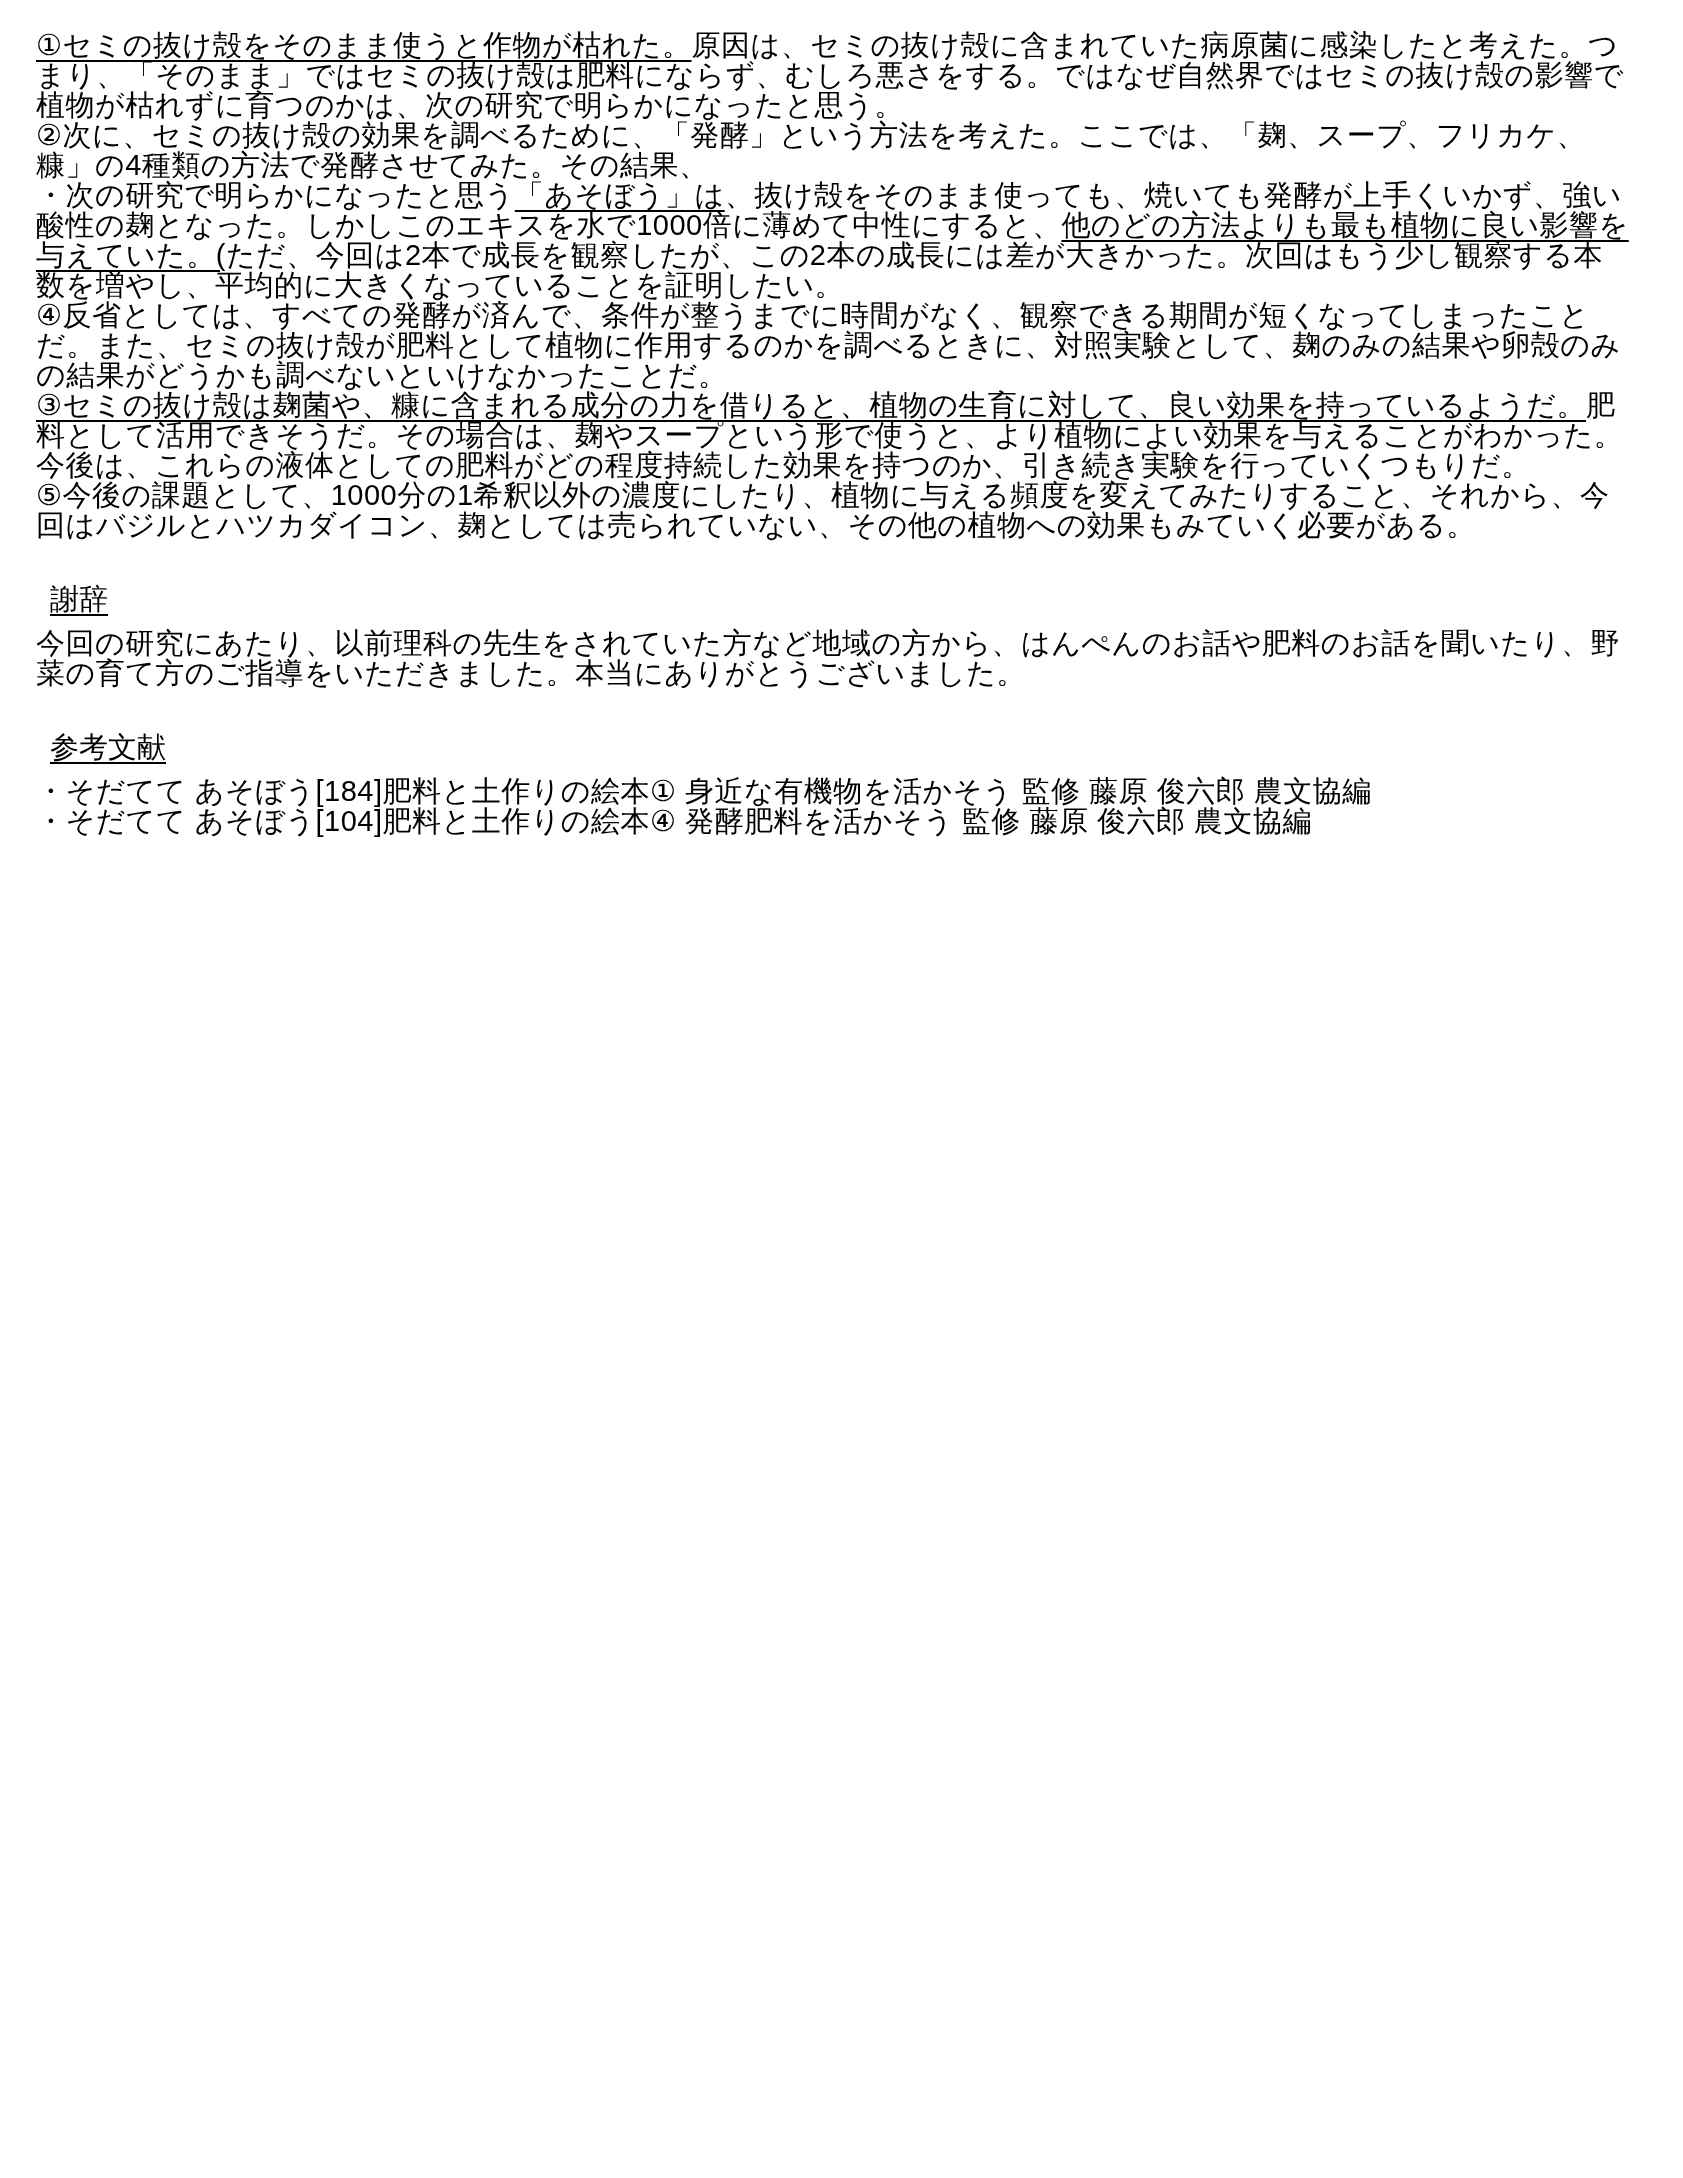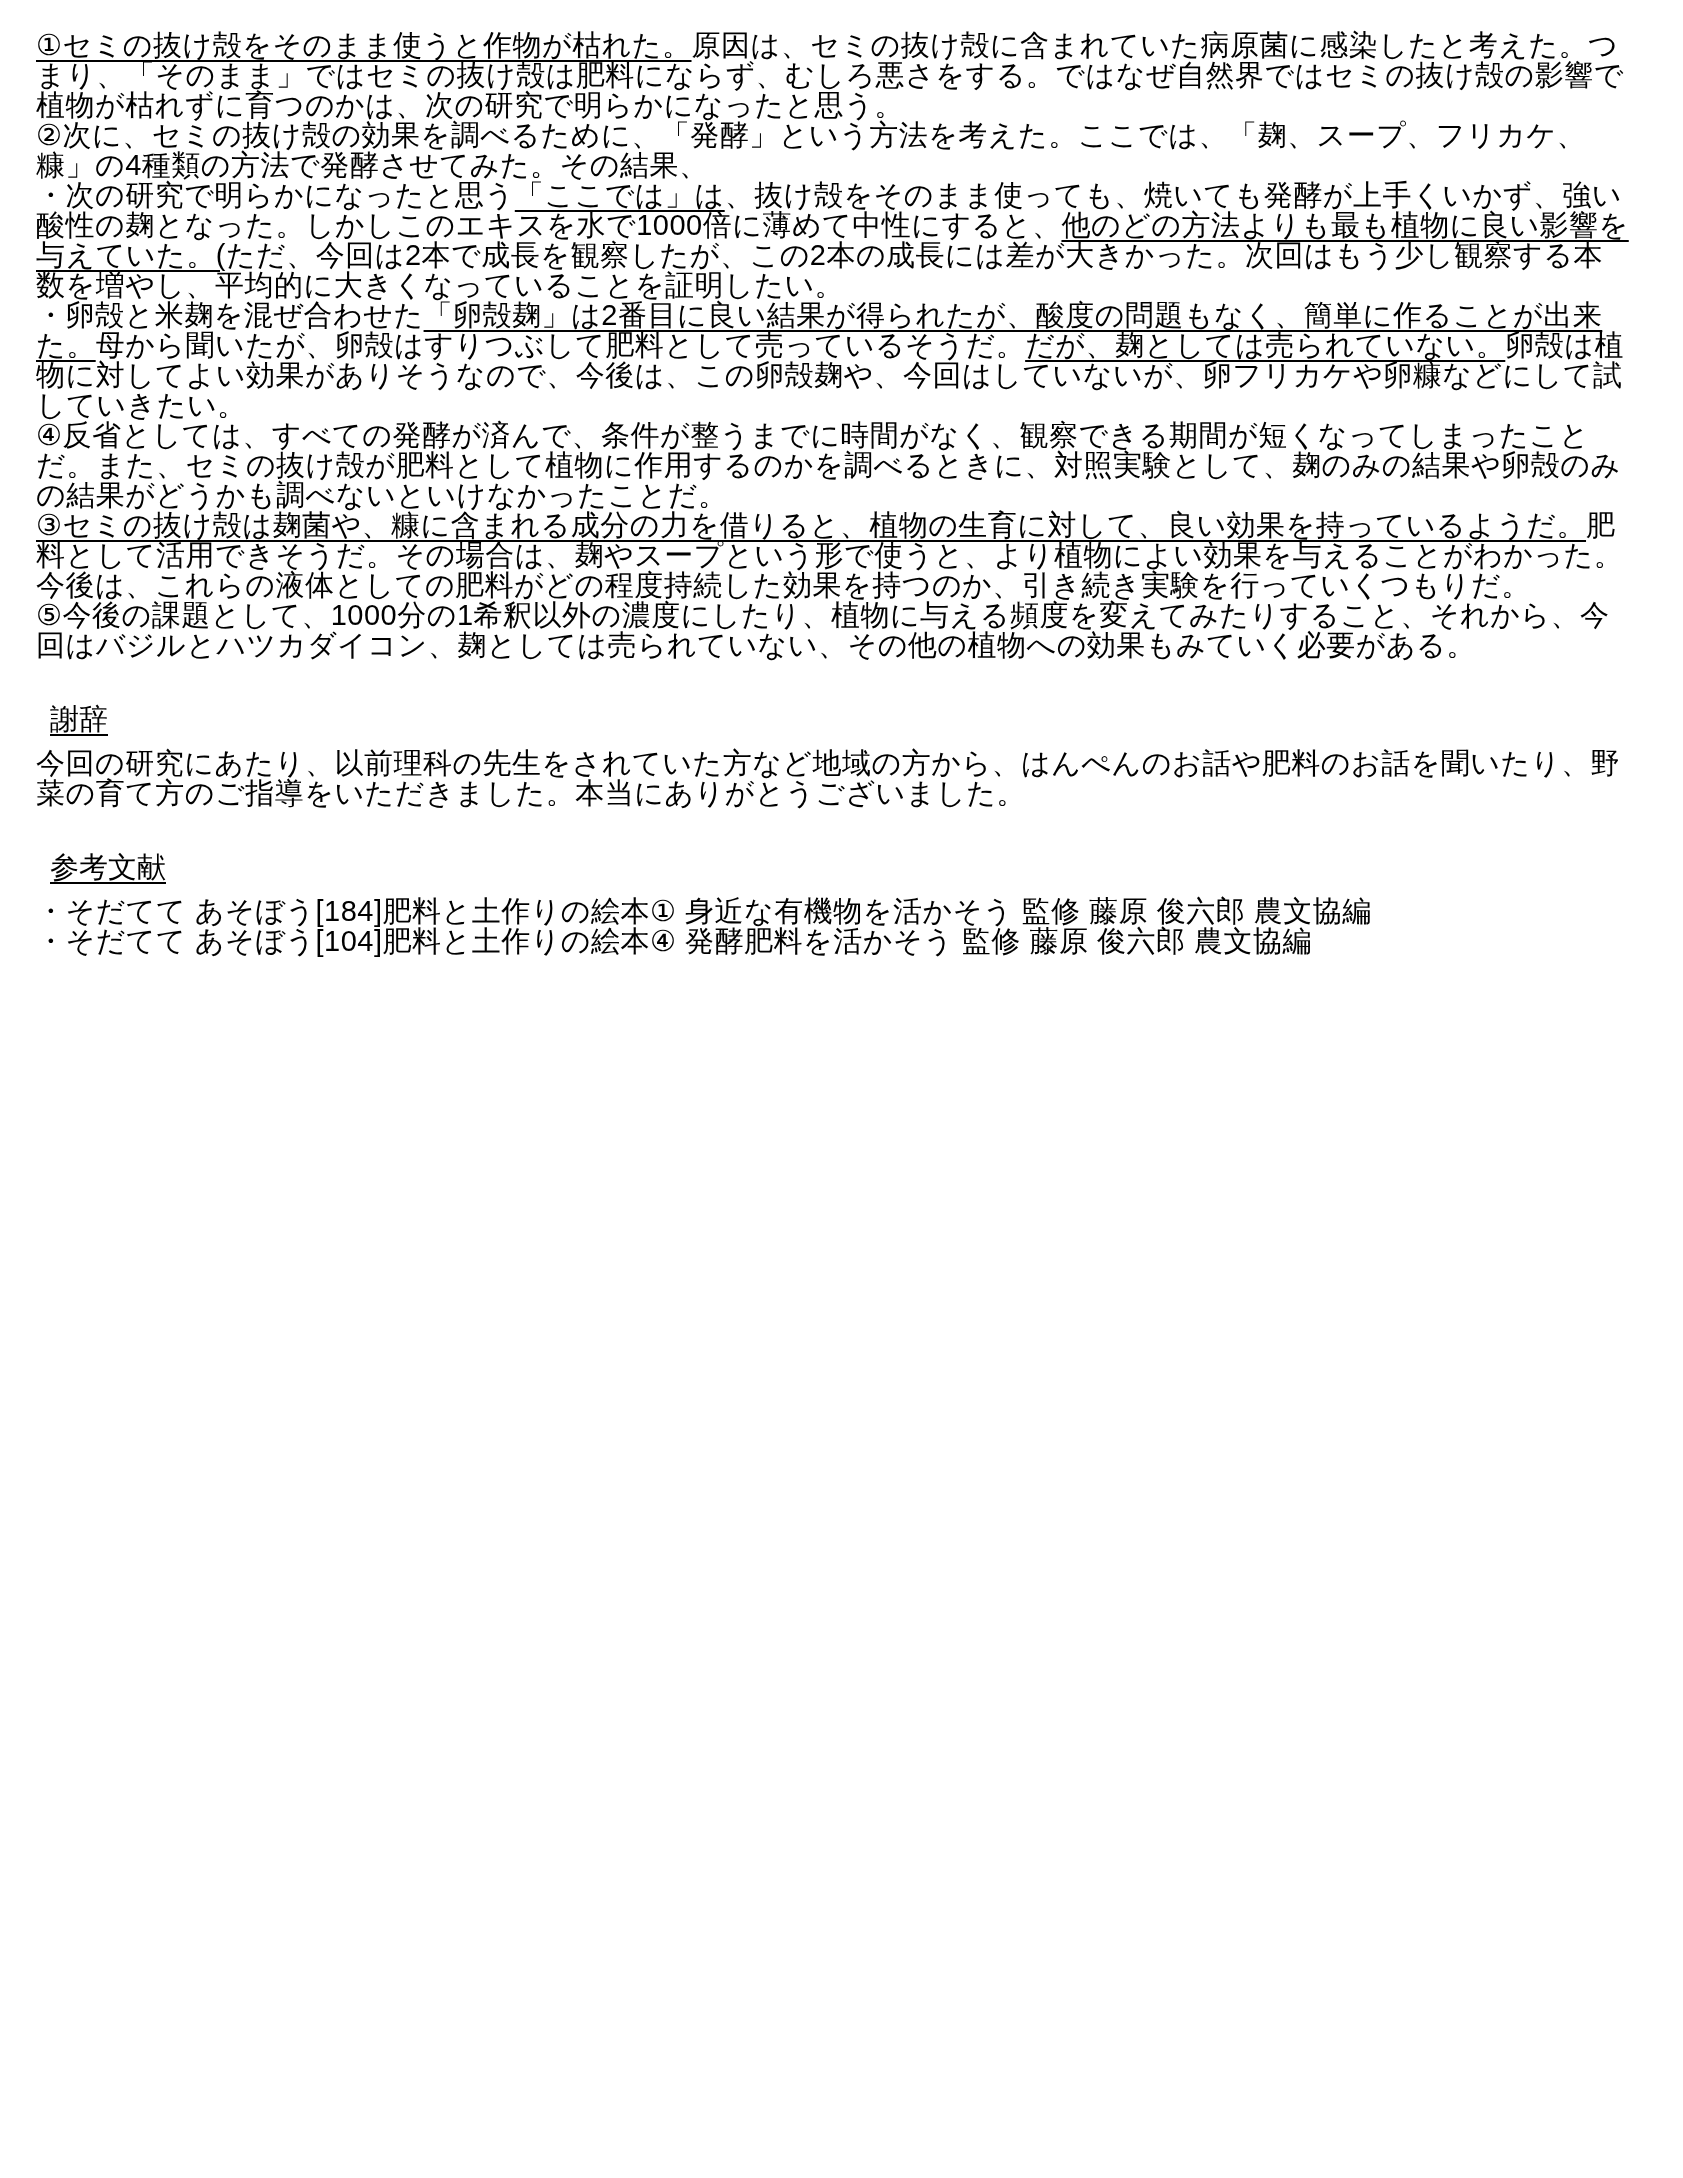--- a/index.html
+++ b/index.html
@@ -50,22 +50,21 @@
 </style>
 </head>
 <body>
 
 <div class="page">
   <div class="content">
 
     <div id="main-text">
         <p class="para"><span class="u">①セミの抜け殻をそのまま使うと作物が枯れた。</span><span>原因は、セミの抜け殻に含まれていた病原菌に感染したと考えた。つまり、「そのまま」ではセミの抜け殻は肥料にならず、むしろ悪さをする。ではなぜ自然界ではセミの抜け殻の影響で植物が枯れずに育つのかは、次の研究で明らかになったと思う。</span></p>
         <p class="para"><span>②次に、セミの抜け殻の効果を調べるために、「発酵」という方法を考えた。ここでは、「麹、スープ、フリカケ、糠」の4種類の方法で発酵させてみた。その結果、</span></p>
-        <p class="para"><span>・次の研究で明らかになったと思う</span><span class="u">「ここでは」は</span><span>、抜け殻をそのまま使っても、焼いても発酵が上手くいかず、強い酸性の麹となった。しかしこのエキスを水で1000倍に薄めて中性にすると、</span><span class="u">他のどの方法よりも最も植物に良い影響を与えていた。(</span><span>ただ、今回は2本で成長を観察したが、この2本の成長には差が大きかった。次回はもう少し観察する本数を増やし、平均的に大きくなっていることを証明したい。</span></p>
-        <p class="para"><span>・卵殻と米麹を混ぜ合わせた</span><span class="u">「卵殻麹」は2番目に良い結果が得られたが、酸度の問題もなく、簡単に作ることが出来た。</span><span>母から聞いたが、卵殻はすりつぶして肥料として売っているそうだ。</span><span class="u">だが、麹としては売られていない。</span><span>卵殻は植物に対してよい効果がありそうなので、今後は、この卵殻麹や、今回はしていないが、卵フリカケや卵糠などにして試していきたい。</span></p>
+        <p class="para"><span>・次の研究で明らかになったと思う</span><span class="u">「あそぼう」は</span><span>、抜け殻をそのまま使っても、焼いても発酵が上手くいかず、強い酸性の麹となった。しかしこのエキスを水で1000倍に薄めて中性にすると、</span><span class="u">他のどの方法よりも最も植物に良い影響を与えていた。(</span><span>ただ、今回は2本で成長を観察したが、この2本の成長には差が大きかった。次回はもう少し観察する本数を増やし、平均的に大きくなっていることを証明したい。</span></p>
         <p class="para"><span>④反省としては、すべての発酵が済んで、条件が整うまでに時間がなく、観察できる期間が短くなってしまったことだ。また、セミの抜け殻が肥料として植物に作用するのかを調べるときに、対照実験として、麹のみの結果や卵殻のみの結果がどうかも調べないといけなかったことだ。</span></p>
         <p class="para"><span class="u">③セミの抜け殻は麹菌や、糠に含まれる成分の力を借りると、植物の生育に対して、良い効果を持っているようだ。</span><span>肥料として活用できそうだ。その場合は、麹やスープという形で使うと、より植物によい効果を与えることがわかった。今後は、これらの液体としての肥料がどの程度持続した効果を持つのか、引き続き実験を行っていくつもりだ。</span></p>
         <p class="para"><span>⑤今後の課題として、1000分の1希釈以外の濃度にしたり、植物に与える頻度を変えてみたりすること、それから、今回はバジルとハツカダイコン、麹としては売られていない、その他の植物への効果もみていく必要がある。</span></p>
       </div>
 
     <div class="spacer"></div>
 
     <p class="heading-line"><span class="u">謝辞</span></p>
     <p class="para">今回の研究にあたり、以前理科の先生をされていた方など地域の方から、はんぺんのお話や肥料のお話を聞いたり、野菜の育て方のご指導をいただきました。本当にありがとうございました。</p>
 

